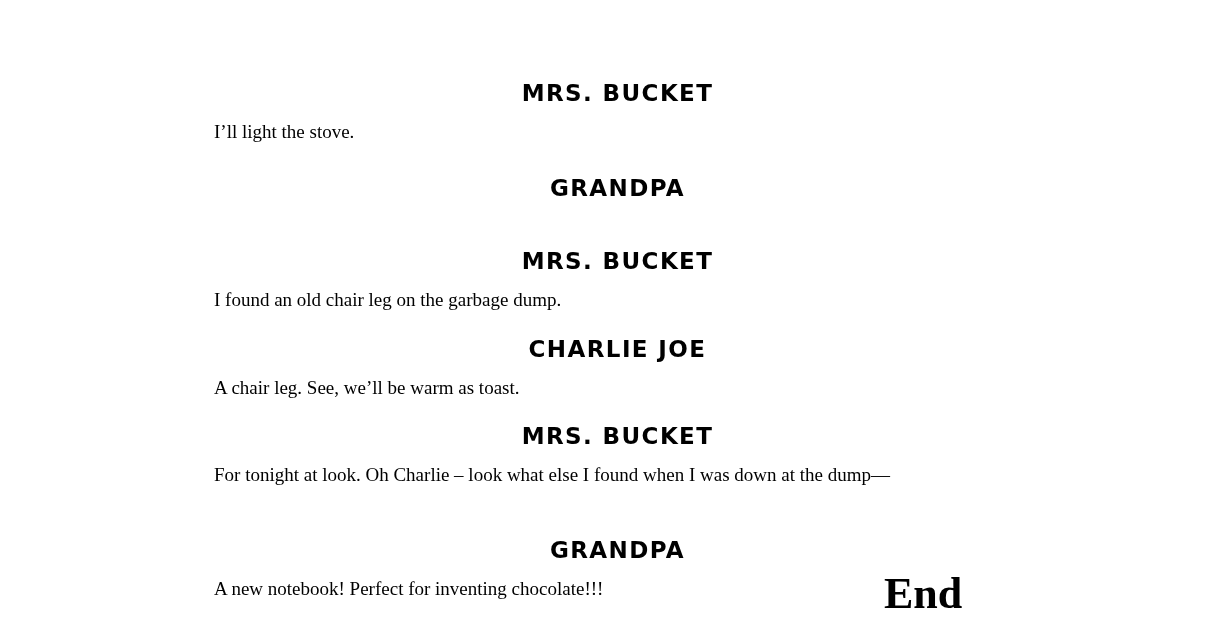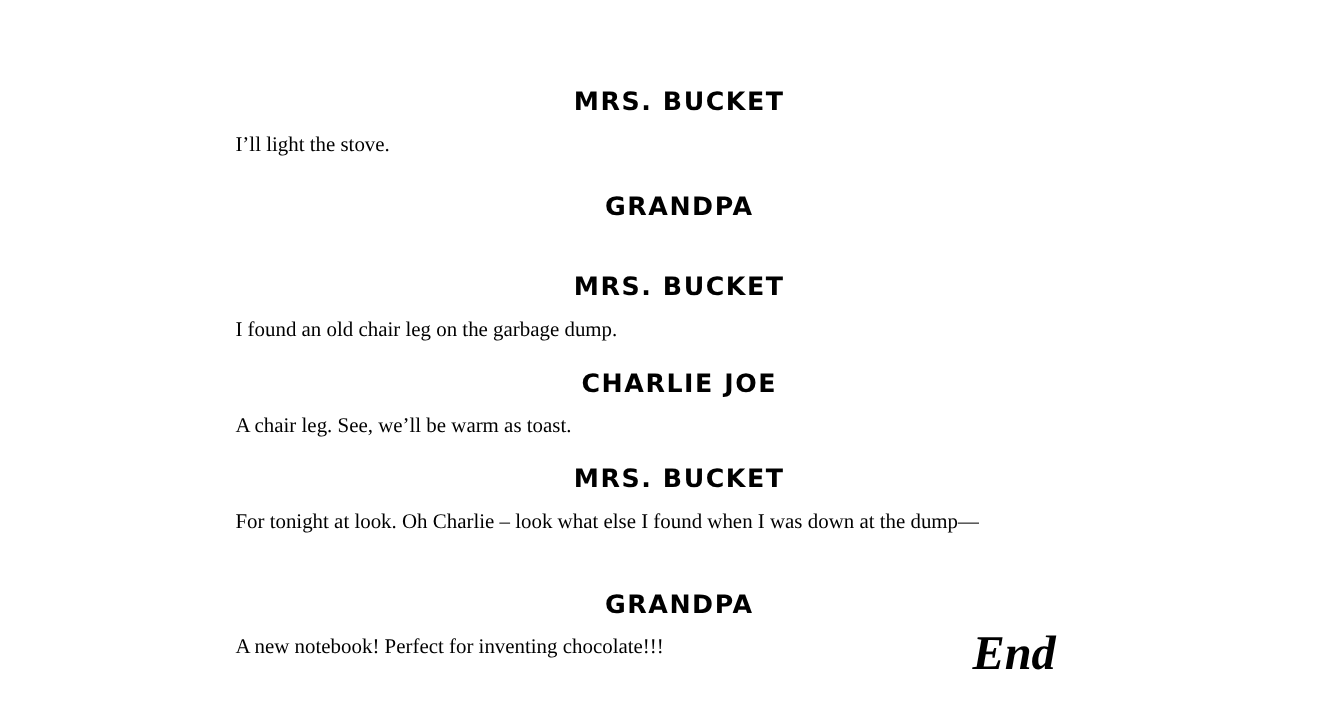--- a/index.html
+++ b/index.html
@@ -58,21 +58,20 @@
     line-height: 1.2;
   }
   .end-mark {
     position: absolute;
     left: 884px;
     top: 572px;
     font-family: "Liberation Serif", serif;
     font-weight: bold;
     font-size: 44px;
     line-height: 1;
-    font-style: italic;
   }
 </style>
 </head>
 <body>
 
 <div class="page">
 
   <div class="script-block">
 
     <div>

